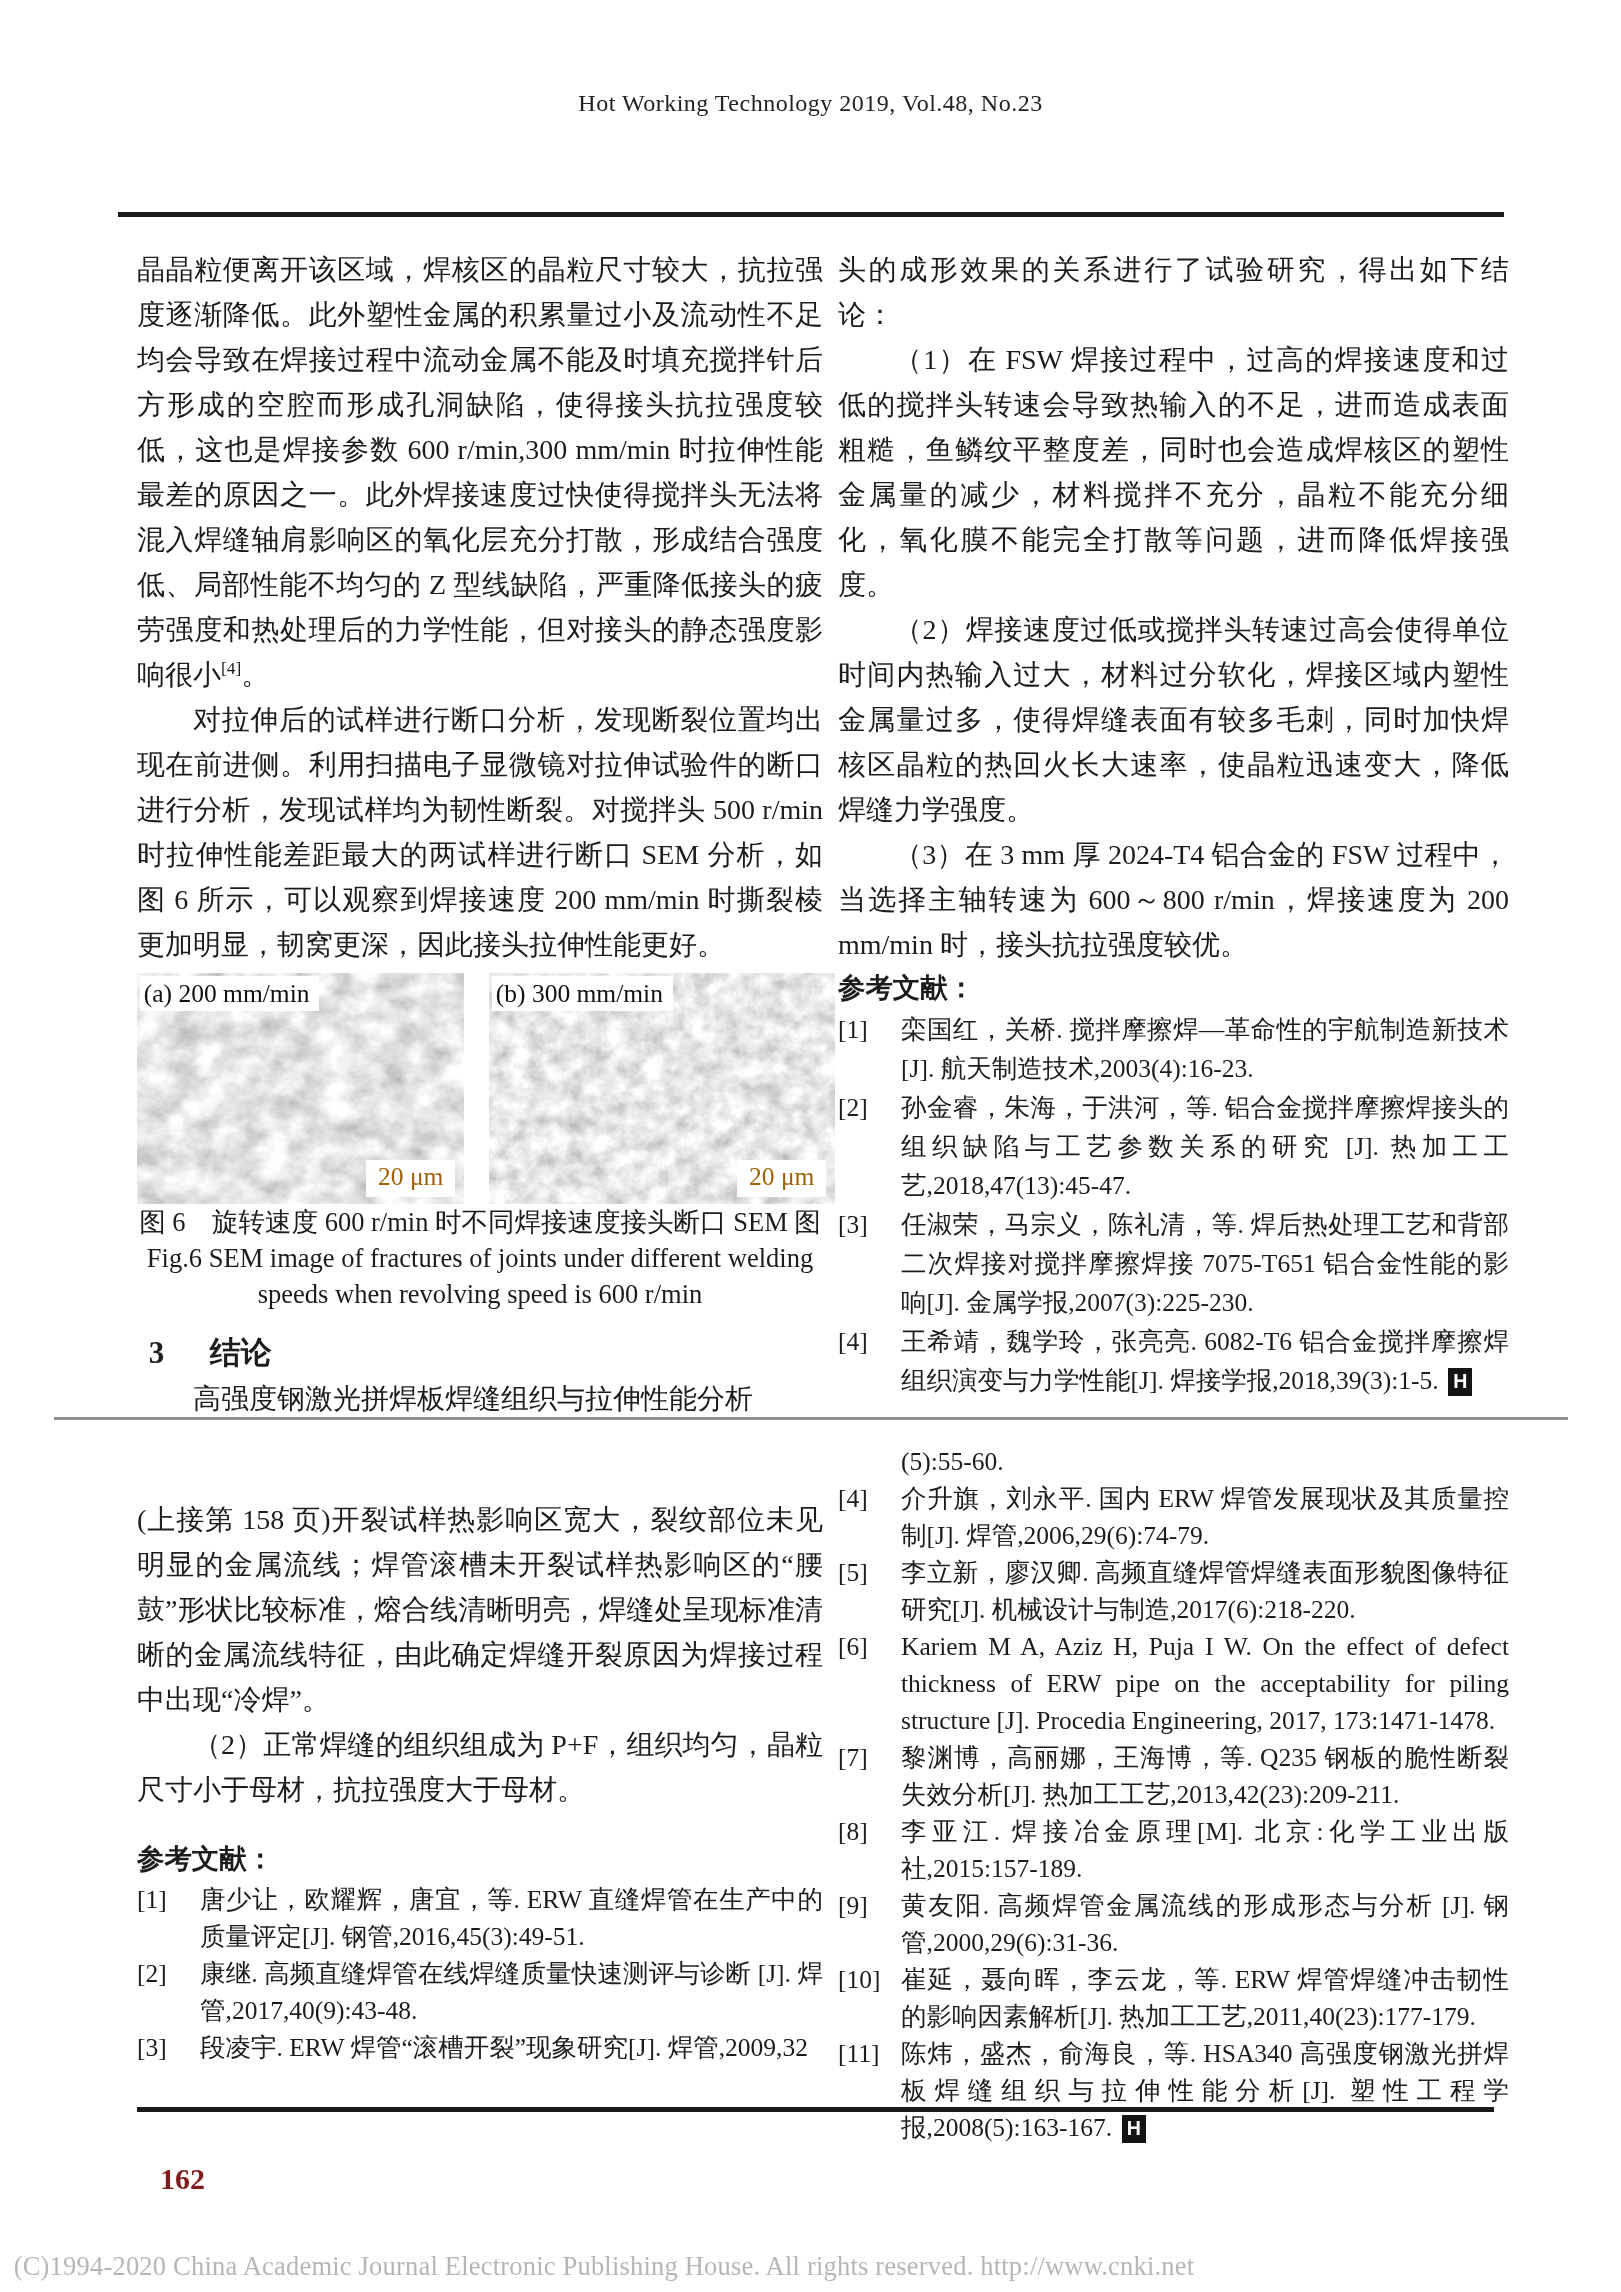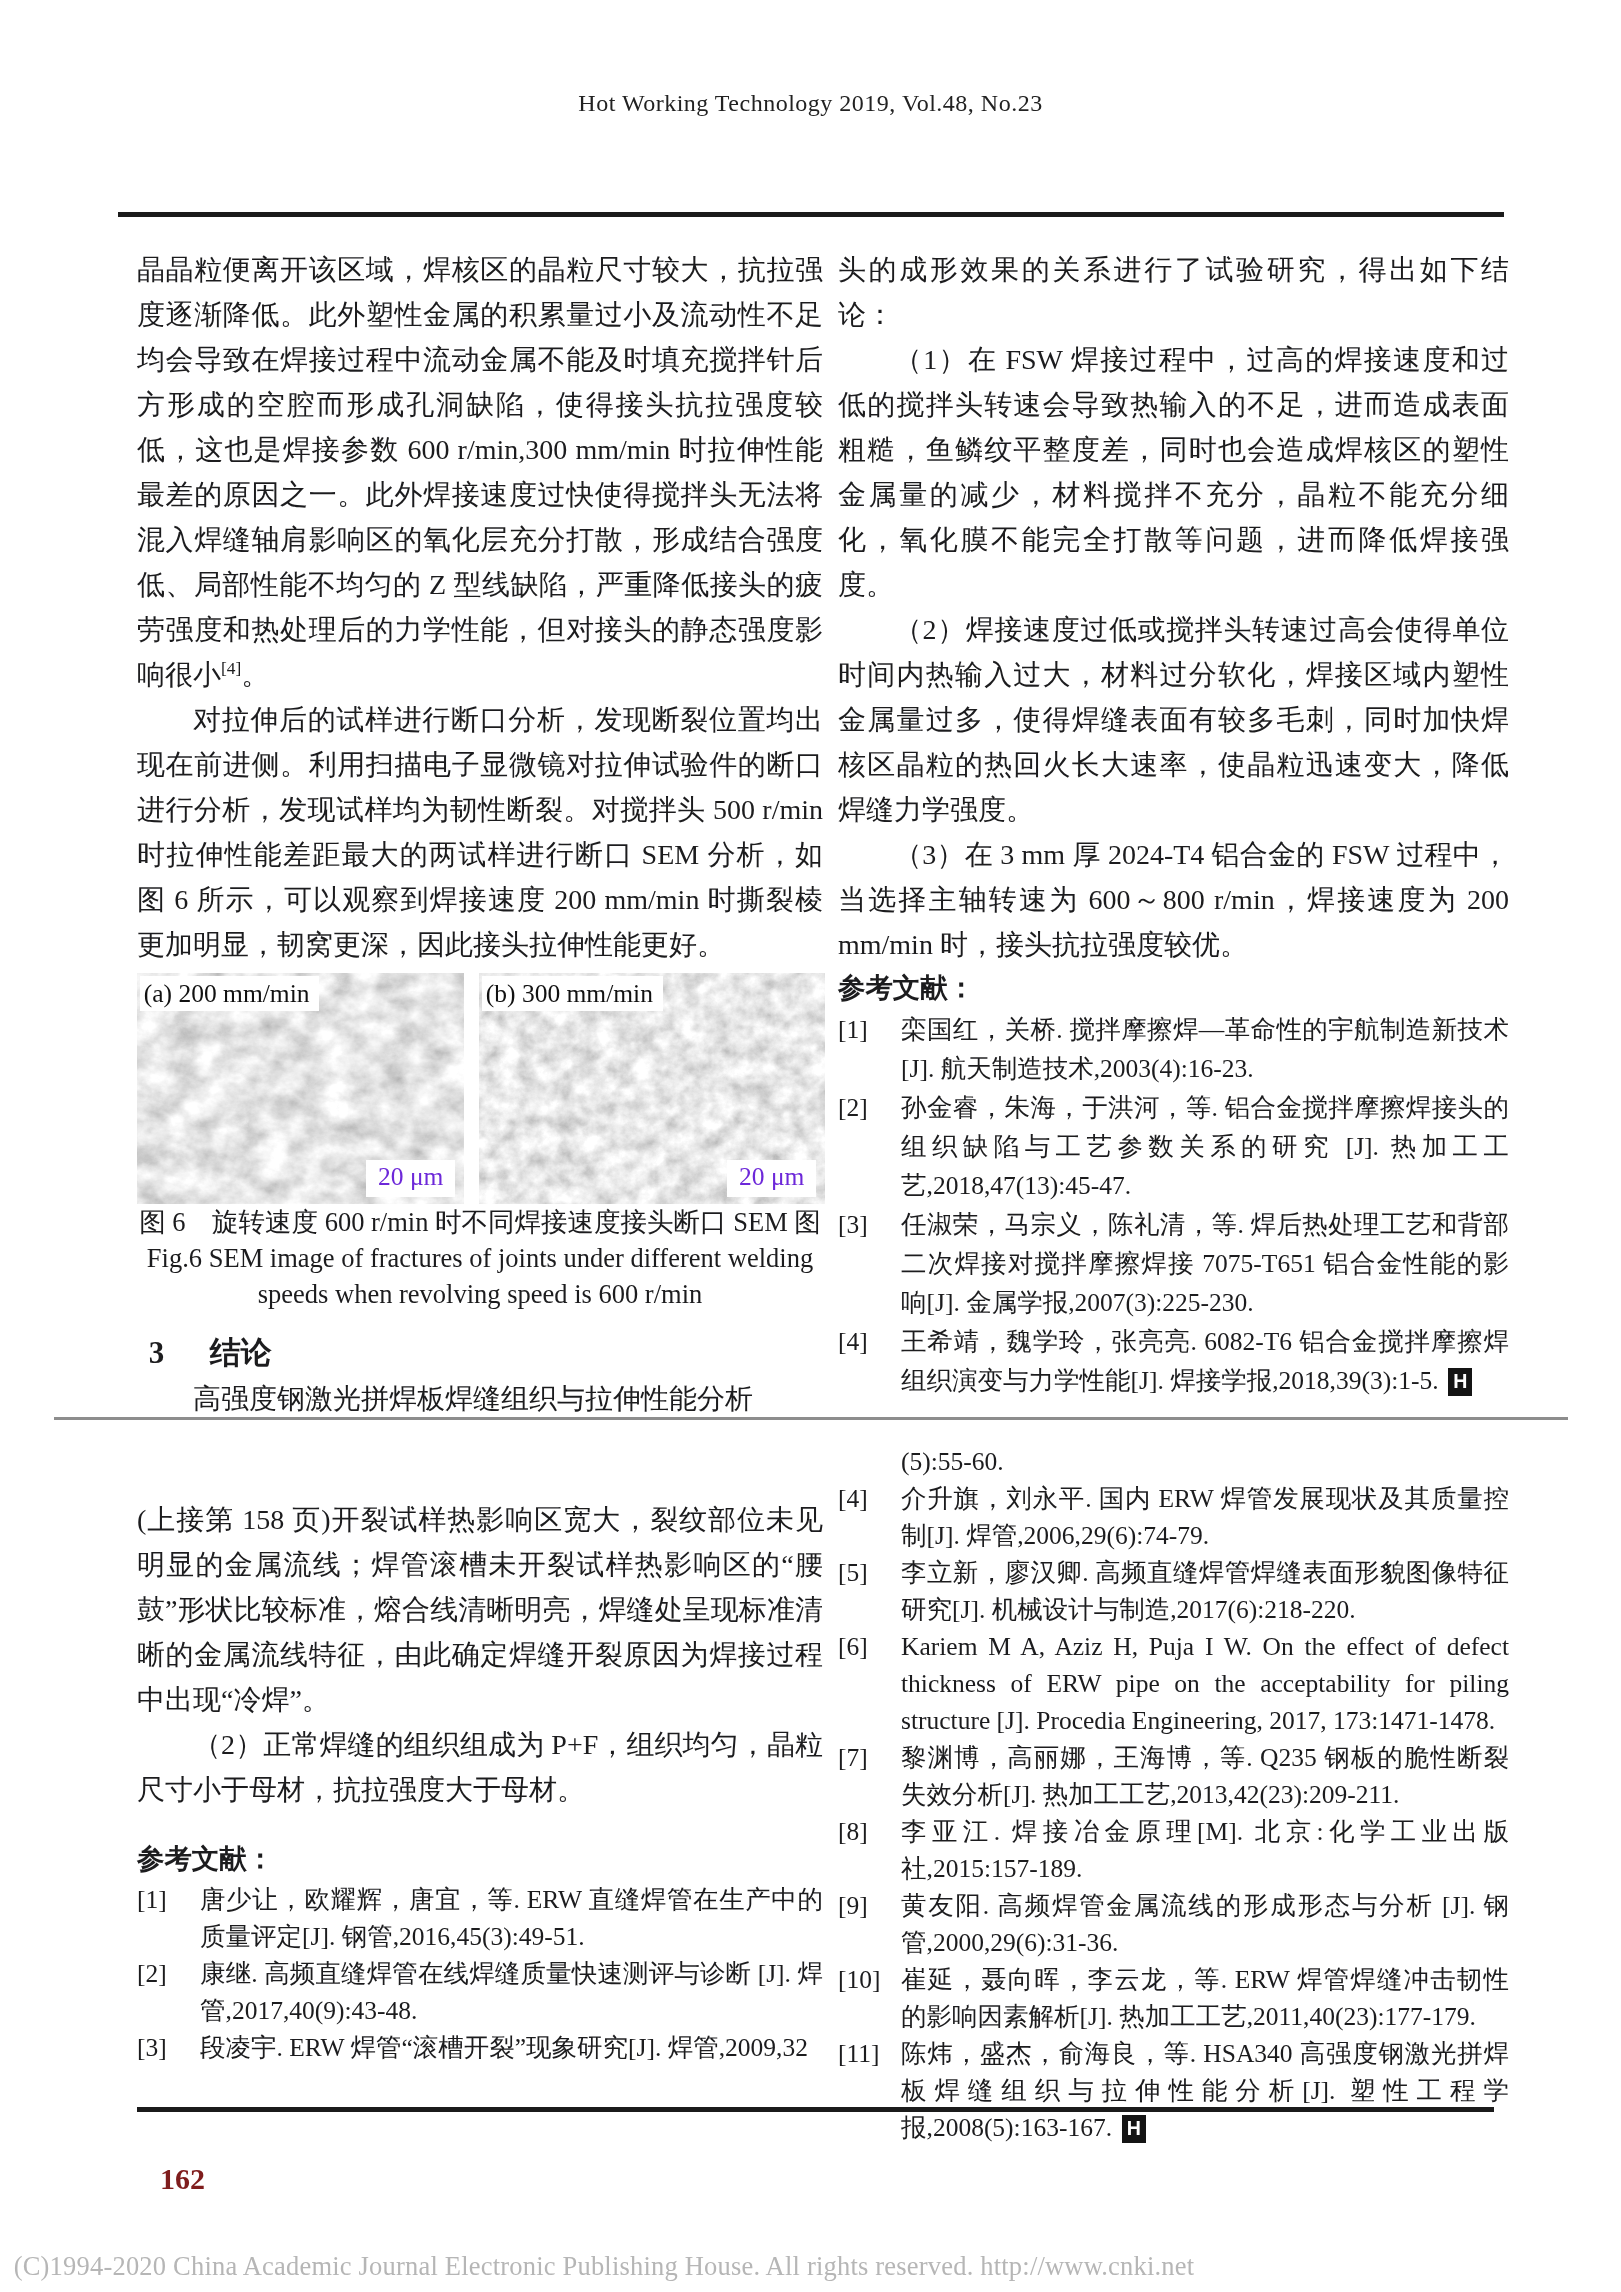--- a/index.html
+++ b/index.html
@@ -21,31 +21,31 @@
   .col-tl { left:137px; top:247px; width:686px; }
   .col-tr { left:838px; top:247px; width:671px; }
   .col-bl { left:137px; top:1449px; width:686px;margin-top:48px; }
   .col-br { left:838px; top:1443px; width:671px; }
 
   .col p { margin:0; }
   .p-indent { text-indent:2em; }
   .p-noindent { text-indent:0; }
   sup { font-size:0.62em; line-height:0; }
 
-  .figure-row { margin-top:5.9px; display:flex; gap:15px; }
+  .figure-row { margin-top:5.9px; display:flex; gap:25px; }
   .sem-img { position:relative; height:231px; background:#9c9c9c; overflow:hidden; flex:none; }
   .sem-a { width:327px; }
   .sem-b { width:346px; }
   .sem-img svg { position:absolute; left:0; top:0; width:100%; height:100%; display:block; }
   .img-label {
     position:absolute; top:2.9px; left:2.9px; background:#fff; color:#111;
     font-size:25.5px; line-height:35px; padding:0 9.8px 0 3.9px; white-space:nowrap;
   }
   .scalebar {
-    position:absolute; bottom:6.9px; right:8.8px; background:#fff; color:#6d28d9;
+    position:absolute; bottom:6.9px; right:8.8px; background:#fff; color:#a16207;
     font-size:25.5px; line-height:29px; padding:2px 11.8px 5.9px; text-align:center;
   }
   .scalebar .bar { width:45px; height:2.9px; background:#111; margin:1px auto 0; }
 
   .caption { text-align:center; font-size:26.5px; line-height:36px; margin-top:7.8px; text-align:center; }
   .caption-cn { margin-top:7.8px; }
   .caption-en { margin-top:0; }
 
   .section-heading { margin-top:17.6px; font-weight:bold; font-size:31px; line-height:47px; display:flex; padding-left:11.8px; text-indent:0; }
   .section-heading .sec-no { width:61px; flex:none; }

